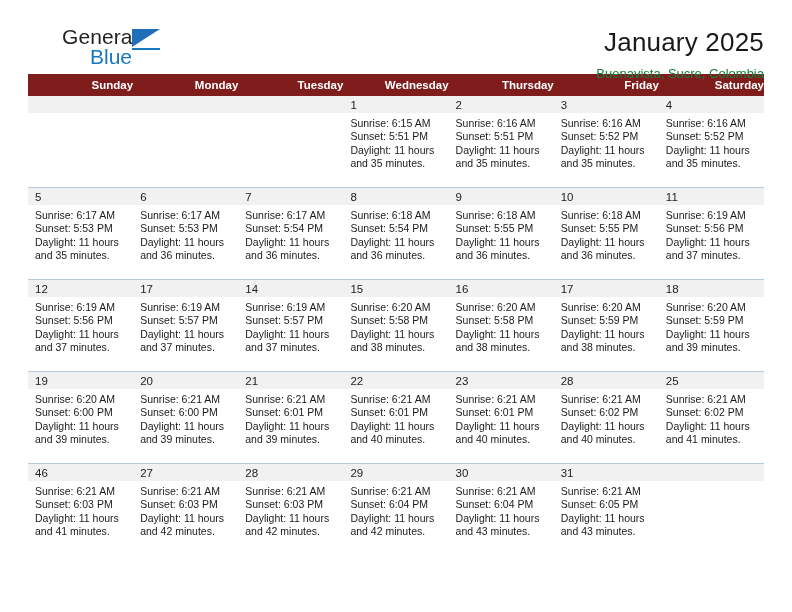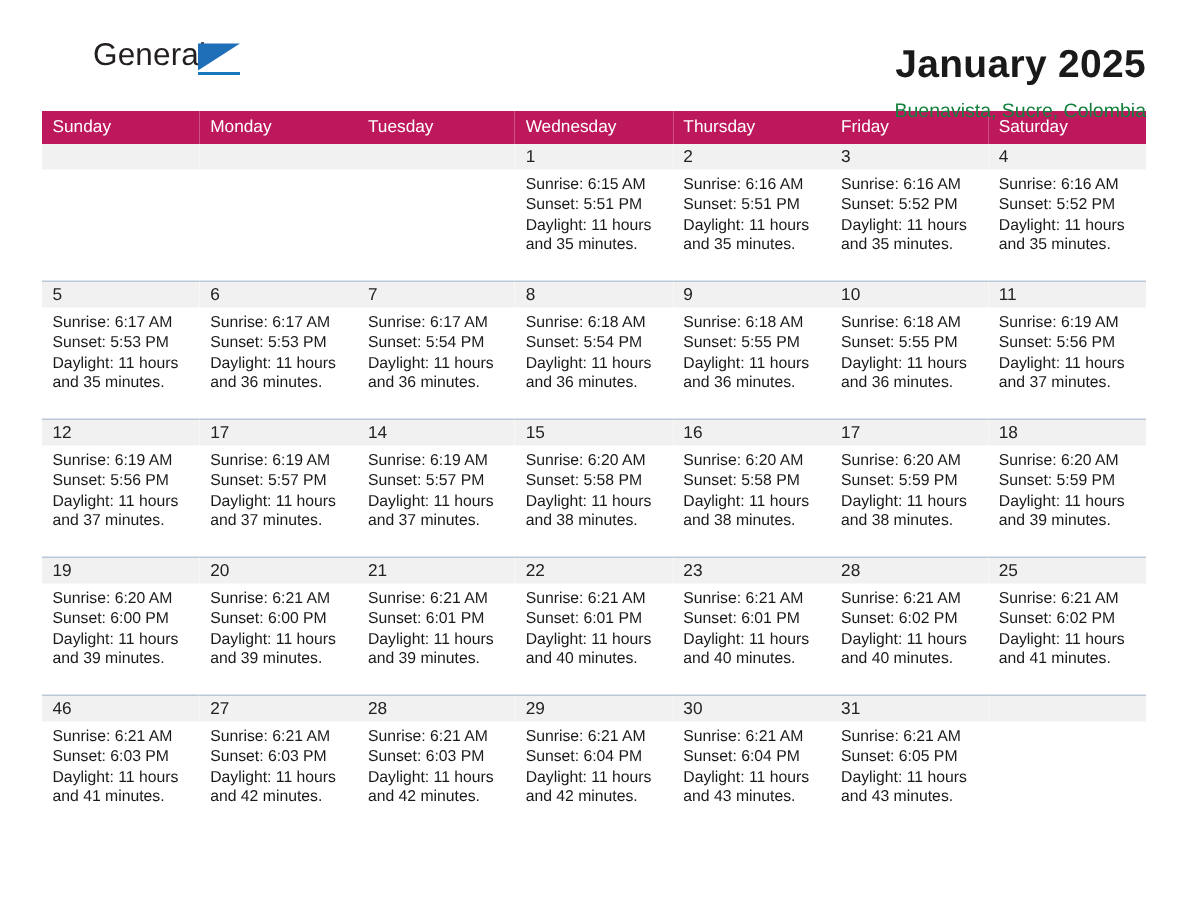--- a/index.html
+++ b/index.html
@@ -71,44 +71,44 @@
     height: 2px;
     background: #1878be;
   }
 
   .titles {
     text-align: right;
     padding-top: 1px;
   }
   .cal-title {
     font-size: 26px;
-    font-weight: bold;
+    font-weight: normal;
     color: #1a1a1a;
     line-height: 30px;
     letter-spacing: 0.2px;
   }
   .cal-subtitle {
     font-size: 13px;
     color: #15803d;
     line-height: 20px;
     margin-top: 7px;
   }
 
   
   .calendar {
     width: 736px;
     border-collapse: collapse;
     table-layout: fixed;
   }
   .calendar th {
-    background: #be185d;
+    background: #7f1d1d;
     color: #ffffff;
-    font-weight: normal;
+    font-weight: bold;
     font-size: 11.5px;
-    text-align: left;
+    text-align: right;
     padding: 5px 0 5px 7px;
     height: 19px;
     box-sizing: border-box;
     border: none;
   }
   .calendar td {
     vertical-align: top;
     padding: 0;
     border-top: 1px solid #b9c8d6;
     border-bottom: none;
@@ -144,20 +144,21 @@
 <body>
 
 <div class="page">
 
   <div class="header">
 
     <div class="brand">
       <span class="brand-row1">General</span>
       <span class="brand-triangle"></span>
       <span class="brand-underline"></span>
+      <span class="brand-row2">Blue</span>
     </div>
 
     <div class="titles">
       <div class="cal-title">January 2025</div>
       <div class="cal-subtitle">Buenavista, Sucre, Colombia</div>
     </div>
 
   </div>
 
   <table class="calendar">

